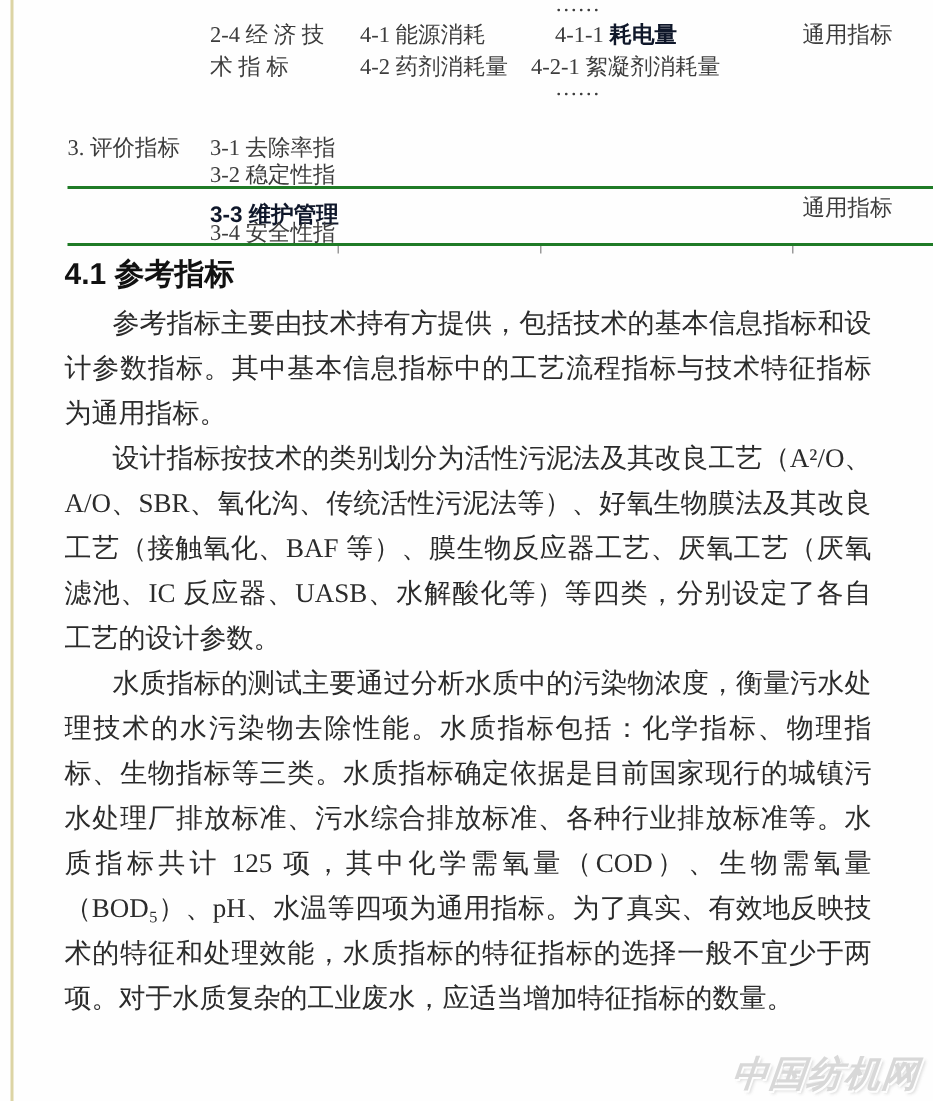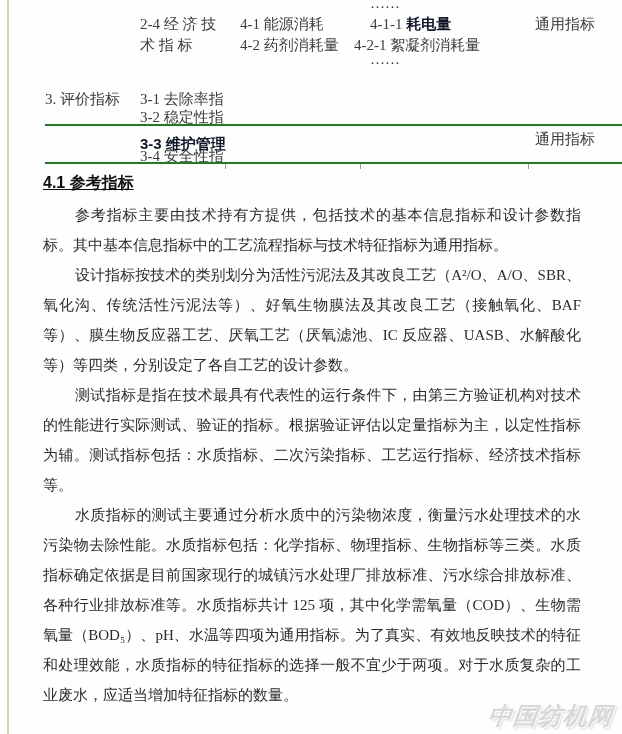--- a/index.html
+++ b/index.html
@@ -31,26 +31,26 @@
   .tick {
     position:absolute; width:1px; height:5px; top:164px;
     background:#9a9a9a;
   }
   
   .content {
     position:absolute; left:43px; top:172px; width:538px;
   }
   .sec-heading {
     font-family:"Liberation Sans","DejaVu Sans",sans-serif;
-    font-size:16px; font-weight:bold; color:#111;
-    line-height:22px; margin:0 0 6px 0;text-decoration:underline;
+    font-size:20px; font-weight:bold; color:#111;
+    line-height:22px; margin:0 0 6px 0;
   }
   .sec-heading.second { margin-top:8px; }
   .content p {
-    font-size:15px; line-height:30px; color:#2b2b2b;
+    font-size:18px; line-height:30px; color:#2b2b2b;
     text-align:justify; text-indent:32px; margin:0;
   }
   
   .watermark {
     position:absolute; left:488px; top:700px;
     font-family:"Liberation Sans","DejaVu Sans",sans-serif;
     font-style:italic; font-weight:bold;
     font-size:24px; letter-spacing:1px;
     color:#c9c9c9; opacity:0.7;
     text-shadow:1px 1px 0 #ffffff, 2px 2px 2px rgba(120,120,120,0.35);
@@ -93,20 +93,19 @@
   <div class="grid-line" style="top:162px;"></div>
   <div class="tick" style="left:225px;"></div>
   <div class="tick" style="left:360px;"></div>
   <div class="tick" style="left:528px;"></div>
 
   <div class="content">
     <h3 class="sec-heading">4.1 参考指标</h3>
     <p>参考指标主要由技术持有方提供，包括技术的基本信息指标和设计参数指标。其中基本信息指标中的工艺流程指标与技术特征指标为通用指标。</p>
     <p>设计指标按技术的类别划分为活性污泥法及其改良工艺（A²/O、A/O、SBR、氧化沟、传统活性污泥法等）、好氧生物膜法及其改良工艺（接触氧化、BAF 等）、膜生物反应器工艺、厌氧工艺（厌氧滤池、IC 反应器、UASB、水解酸化等）等四类，分别设定了各自工艺的设计参数。</p>
 
-    <p>测试指标是指在技术最具有代表性的运行条件下，由第三方验证机构对技术的性能进行实际测试、验证的指标。根据验证评估以定量指标为主，以定性指标为辅。测试指标包括：水质指标、二次污染指标、工艺运行指标、经济技术指标等。</p>
     <p>水质指标的测试主要通过分析水质中的污染物浓度，衡量污水处理技术的水污染物去除性能。水质指标包括：化学指标、物理指标、生物指标等三类。水质指标确定依据是目前国家现行的城镇污水处理厂排放标准、污水综合排放标准、各种行业排放标准等。水质指标共计 125 项，其中化学需氧量（COD）、生物需氧量（BOD₅）、pH、水温等四项为通用指标。为了真实、有效地反映技术的特征和处理效能，水质指标的特征指标的选择一般不宜少于两项。对于水质复杂的工业废水，应适当增加特征指标的数量。</p>
 
   </div>
 
   <div class="watermark">中国纺机网</div>
 
 </div>
 
 </body></html>

